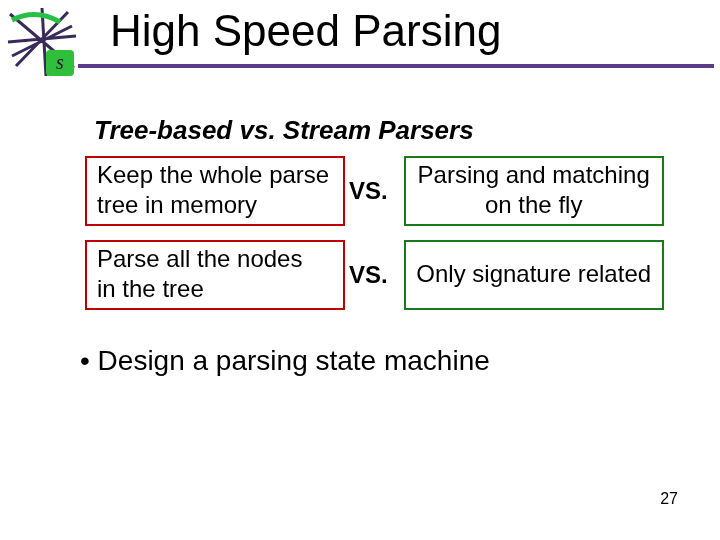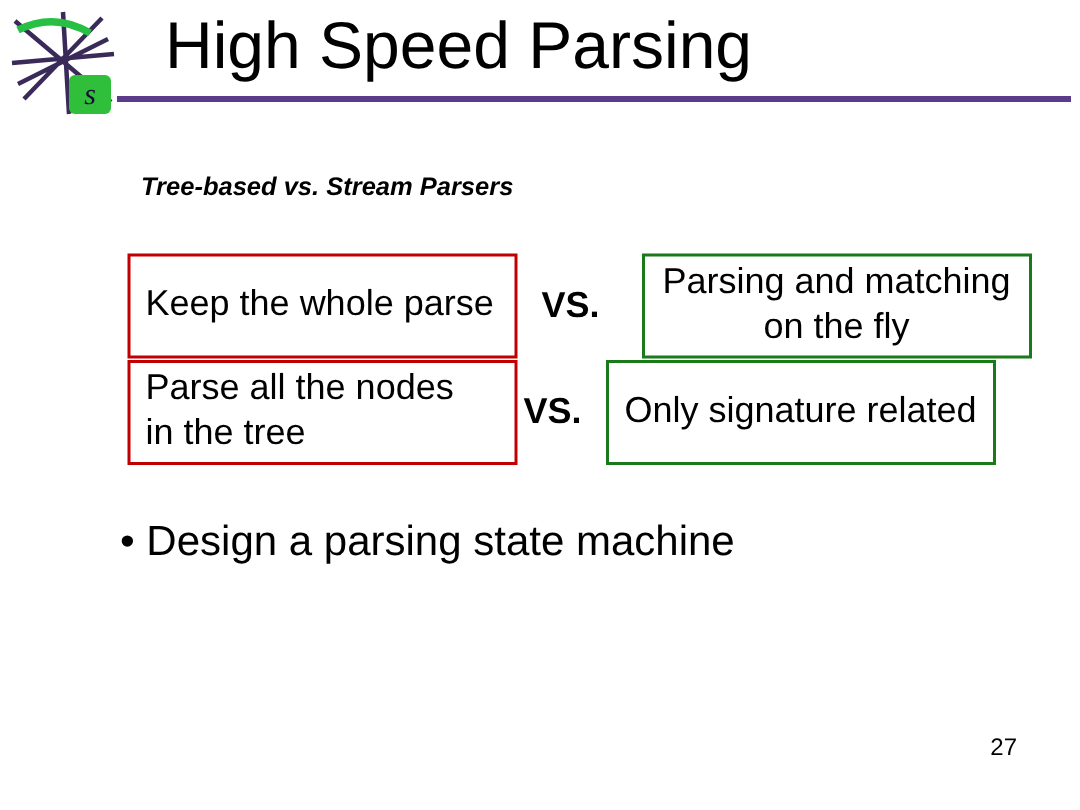--- a/index.html
+++ b/index.html
@@ -38,31 +38,31 @@
     left: 78px;
     top: 64px;
     width: 636px;
     height: 4px;
     background: #5a3c8a;
   }
   .subtitle {
     position: absolute;
     left: 94px;
     top: 115px;
-    font-size: 17px;
+    font-size: 26px;
     font-weight: bold;
     font-style: italic;
   }
   .row {
     position: absolute;
     left: 85px;
     display: flex;
     align-items: center;
   }
-  .row1 { top: 169px; gap: 12px; }
+  .row1 { top: 156px; }
   .row2 { top: 240px; }
   .cell {
     border: 2px solid;
     padding: 4px 10px 6px 10px;
     font-size: 24px;
     line-height: 1.25;
     box-sizing: border-box;
     display: flex;
     flex-direction: column;
     justify-content: center;
@@ -112,20 +112,21 @@
   </svg>
 
   <div class="title">High Speed Parsing</div>
   <div class="rule"></div>
 
   <div class="subtitle">Tree-based vs. Stream Parsers</div>
 
   <div class="row row1">
     <div class="cell cell-left">
       <div>Keep the whole parse</div>
+      <div>tree in memory</div>
     </div>
     <div class="vs">VS.</div>
     <div class="cell cell-right">
       <div>Parsing and matching</div>
       <div>on the fly</div>
     </div>
   </div>
 
   <div class="row row2">
     <div class="cell cell-left">

